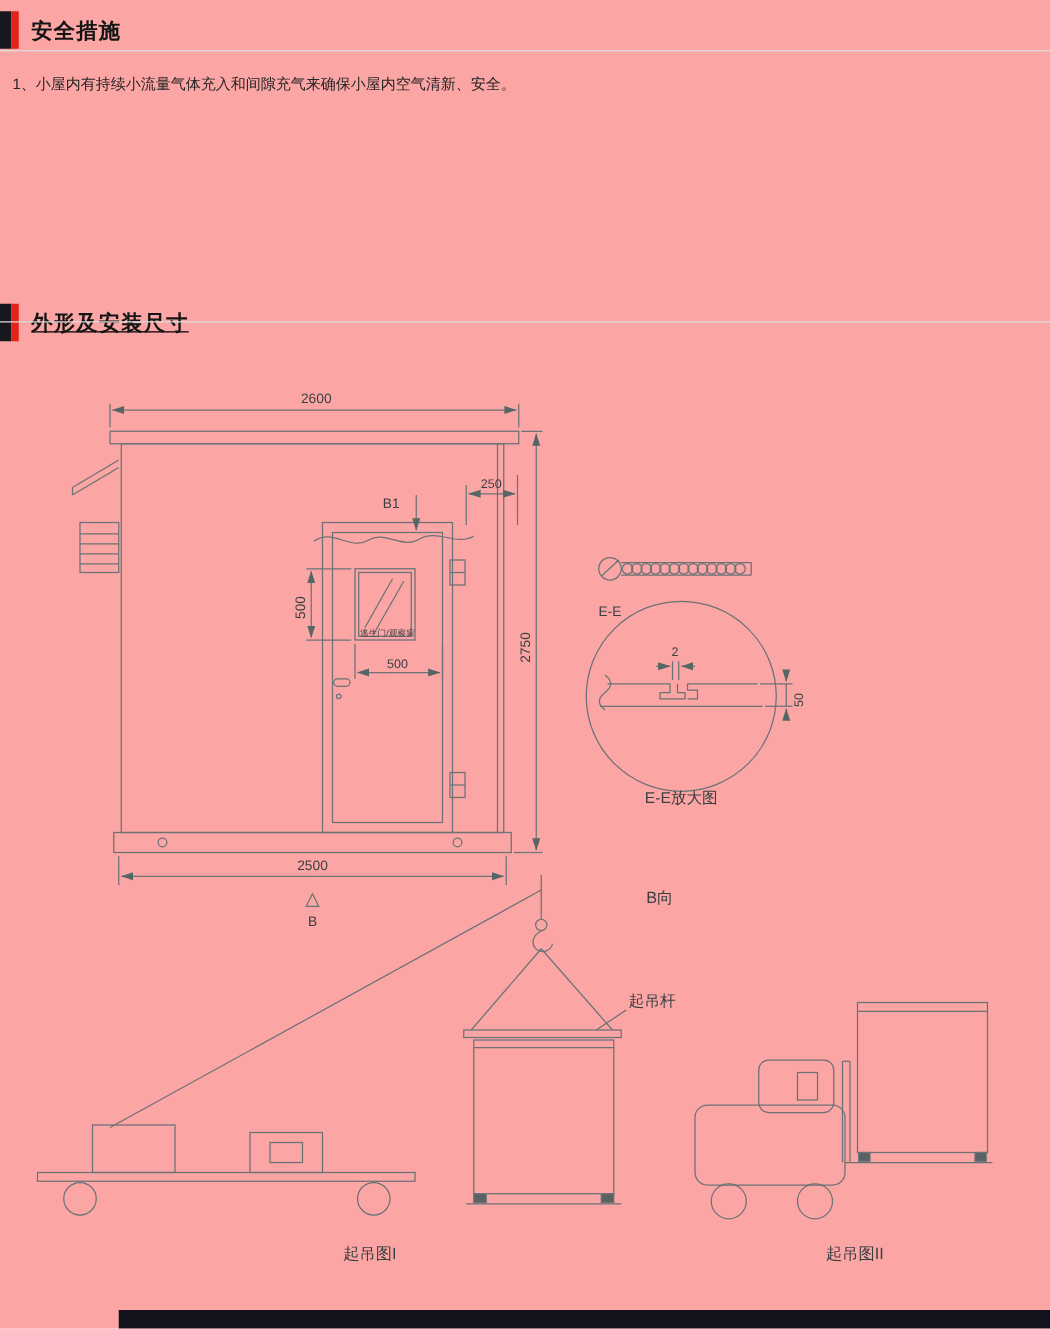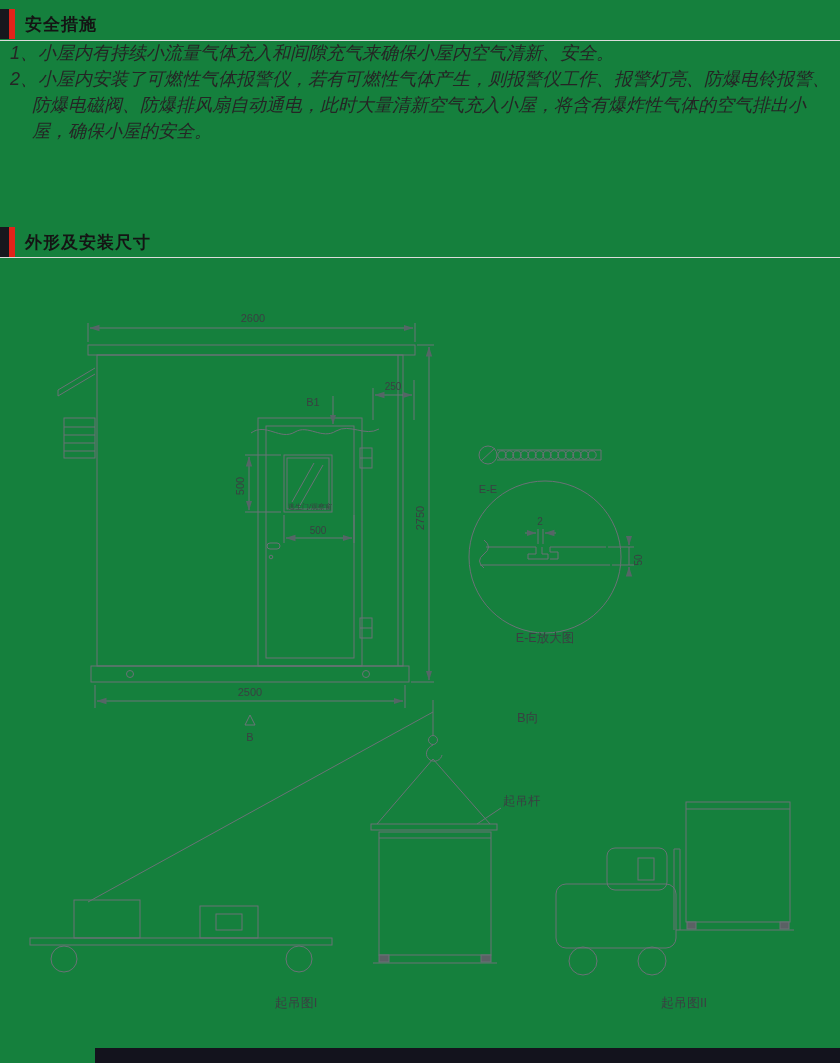--- a/index.html
+++ b/index.html
@@ -1,26 +1,26 @@
 <!DOCTYPE html>
 <html><head>
 <meta charset="utf-8">
 <style>
   * { margin:0; padding:0; box-sizing:border-box; }
   html,body { background:#ffffff; }
   body { font-family:"Liberation Sans","DejaVu Sans",sans-serif; }
-  .page { position:relative; width:840px; height:1063px; background:#15803d; overflow:hidden; }
+  .page { position:relative; width:840px; height:1063px; background:#fca5a5; overflow:hidden; }
 
   .section-header { position:absolute; left:0; display:flex; align-items:center; height:30px; }
   .bar-black { width:9px; height:30px; background:#17171d; }
   .bar-red   { width:6px; height:30px; background:#e2231a; }
   .section-title { margin-left:10px; font-size:17px; font-weight:bold; color:#141414; letter-spacing:1px; }
   .header-rule { position:absolute; left:0; right:0; height:1px; background:#dcdcdc; }
 
-  .safety-text { position:absolute; left:10px; right:8px; top:40px; font-size:18px; color:#252525; line-height:26px;font-style:italic; }
+  .safety-text { position:absolute; left:10px; right:8px; top:54px; font-size:12px; color:#252525; line-height:26px; }
   .safety-item { padding-left:22px; text-indent:-22px; }
 
   .drawing-svg { position:absolute; left:0; top:262px; }
   svg text { font-family:"Liberation Sans","DejaVu Sans",sans-serif; fill:#3a3f42; }
 
   .footer-bar { position:absolute; left:95px; right:0; bottom:0; height:15px; background:#13131d; }
 </style>
 </head>
 <body>
 
@@ -28,24 +28,23 @@
 
   <div class="section-header" style="top:9px;">
     <div class="bar-black"></div>
     <div class="bar-red"></div>
     <div class="section-title">安全措施</div>
   </div>
   <div class="header-rule" style="top:40px;"></div>
 
   <div class="safety-text">
     <div class="safety-item">1、小屋内有持续小流量气体充入和间隙充气来确保小屋内空气清新、安全。</div>
-    <div class="safety-item">2、小屋内安装了可燃性气体报警仪，若有可燃性气体产生，则报警仪工作、报警灯亮、防爆电铃报警、防爆电磁阀、防爆排风扇自动通电，此时大量清新空气充入小屋，将含有爆炸性气体的空气排出小屋，确保小屋的安全。</div>
   </div>
 
-  <div class="section-header" style="top:227px;">
+  <div class="section-header" style="top:243px;text-decoration:underline;">
     <div class="bar-black"></div>
     <div class="bar-red"></div>
     <div class="section-title">外形及安装尺寸</div>
   </div>
   <div class="header-rule" style="top:257px;"></div>
 
   <svg class="drawing-svg" width="840" height="785" viewBox="0 0 840 785">
     <defs>
       <marker id="arr" viewBox="0 0 10 8" refX="9.5" refY="4" markerWidth="10" markerHeight="8" orient="auto" markerUnits="userSpaceOnUse">
         <path d="M0,0.8 L10,4 L0,7.2 z" fill="#566"></path>

